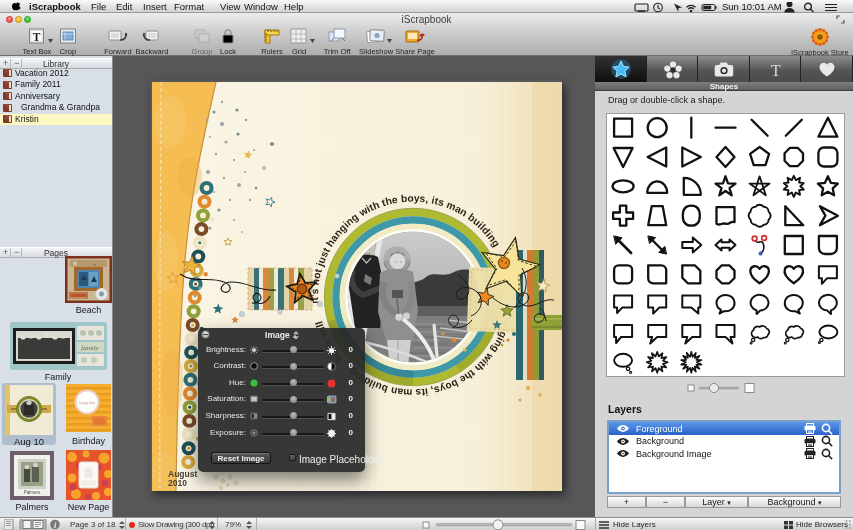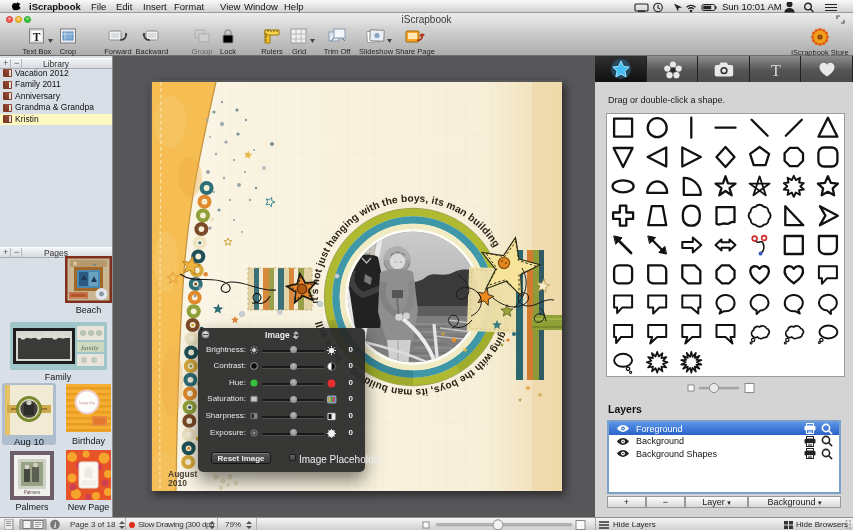--- a/index.html
+++ b/index.html
@@ -213,21 +213,21 @@
           <circle r="1.7" fill="#a85a14"></circle>
         </g>
       </svg></span>
     <span style="display:block;margin-top:0px">iScrapbook Store</span>
   </div>
 <div id="sidebar" class="abs">
 <div class="shead" style="top:2px">Library<span class="abs" style="left:3px;top:-1px;font-size:9px;color:#555">+</span><span class="abs" style="left:10px;top:0;width:1px;height:10px;background:#b5b9be"></span><span class="abs" style="left:14px;top:-1px;font-size:9px;color:#555">−</span><span class="abs" style="left:21px;top:0;width:1px;height:10px;background:#b5b9be"></span></div>
 <div class="srow" style="top:11.5px;"><span class="bk"></span><span style="margin-left:15px">Vacation 2012</span></div>
 <div class="srow" style="top:23.0px;"><span class="bk"></span><span style="margin-left:15px">Family 2011</span></div>
 <div class="srow" style="top:34.5px;"><span class="bk"></span><span style="margin-left:15px">Anniversary</span></div>
-<div class="srow" style="top:46.0px;"><span class="bk"></span><span style="margin-left:15px">Grandma &amp; Grandpa</span></div>
+<div class="srow" style="top:46.0px;"><span class="bk"></span><span style="margin-left:21px">Grandma &amp; Grandpa</span></div>
 <div class="srow" style="top:57.5px;background:#fef9c3;"><span class="bk"></span><span style="margin-left:15px">Kristin</span></div>
 <div class="shead" style="top:191px">Pages<span class="abs" style="left:3px;top:-1px;font-size:9px;color:#555">+</span><span class="abs" style="left:10px;top:0;width:1px;height:10px;background:#b5b9be"></span><span class="abs" style="left:14px;top:-1px;font-size:9px;color:#555">−</span><span class="abs" style="left:21px;top:0;width:1px;height:10px;background:#b5b9be"></span></div>
 <svg class="abs" style="left:65px;top:200px" width="47" height="47" viewBox="0 0 47 47">
 <rect width="47" height="47" fill="#7e2f1e"></rect>
       <rect x="2.5" y="2.5" width="42" height="42" fill="#c9b693"></rect>
 <rect x="5" y="4" width="37" height="7" fill="#b7996c"></rect>
       <circle cx="10" cy="7.5" r="2" fill="#d8c8a8"></circle>
       <text x="28" y="10" font-size="6.5" font-family="Liberation Serif" fill="#3f6f8f">𝓋︎</text>
 <rect x="9" y="11" width="29" height="24" fill="#a2672a"></rect>
 <rect x="12" y="14" width="23" height="18" fill="#4a88b0"></rect>
@@ -817,20 +817,21 @@
       </g>
     </svg>
 <div class="tab" style="left:154.8px;width:51.6px;"></div>
 <svg class="abs" style="left:154.8px;top:0" width="52" height="26" viewBox="0 0 51.6 26">
       <text x="25.8" y="20" font-size="16" font-family="Liberation Serif" text-anchor="middle" fill="#d8d8d8">T</text>
     </svg>
 <div class="tab" style="left:206.4px;width:51.6px;"></div>
 <svg class="abs" style="left:206.4px;top:0" width="52" height="26" viewBox="0 0 51.6 26">
       <path d="M25.8 20.5s-7.5-4.6-7.5-9.3c0-2.6 2-4.4 4.2-4.4 1.5 0 2.7.8 3.3 2 .6-1.2 1.8-2 3.3-2 2.2 0 4.2 1.8 4.2 4.4 0 4.7-7.5 9.3-7.5 9.3z" fill="#e8e8e8"></path>
     </svg>
+<div class="abs" style="left:0;top:26px;width:258px;height:9px;background:linear-gradient(#7e7e7e,#5f5f5f);border-bottom:1px solid #3f3f3f;color:#f2f2f2;font-size:8px;font-weight:bold;text-align:center;line-height:9px">Shapes</div>
 <div class="abs" style="left:13px;top:39px;font-size:9px;color:#1a1a1a">Drag or double-click a shape.</div>
 <div class="abs" style="left:11px;top:57px;width:239px;height:264px;background:#fff;border:1px solid #9c9c9c"></div>
 <svg class="abs" style="left:11px;top:57px" width="239" height="264" viewBox="0 0 239 264">
 <g fill="none" stroke="#111" stroke-width="2.3" stroke-linejoin="round" stroke-linecap="round">
 <g transform="translate(17.1,14.7)">
           <rect x="-9" y="-9" width="18" height="18"></rect>
         </g>
 <g transform="translate(51.2,14.7)">
           <circle r="9.5"></circle>
         </g>
@@ -1068,21 +1069,21 @@
       <g fill="none" stroke="#222" stroke-width="1.6">
         <circle cx="5" cy="5" r="3.6"></circle>
         <path d="M7.7 7.7l3.4 3.4"></path>
       </g>
     </svg>
 <svg class="abs" style="left:21px;top:392.0px" width="14" height="11" viewBox="0 0 14 11">
       <path d="M1 5.5s2.6-3.4 6-3.4 6 3.4 6 3.4-2.6 3.4-6 3.4-6-3.4-6-3.4z" fill="#222"></path>
       <circle cx="7" cy="5.5" r="1.9" fill="#fff"></circle>
       <circle cx="7" cy="5.5" r=".8" fill="#222"></circle>
     </svg>
-<div class="abs" style="left:41px;top:392.5px;font-size:9px;color:#111">Background Shapes</div>
+<div class="abs" style="left:41px;top:392.5px;font-size:9px;color:#111">Background Image</div>
 <svg class="abs" style="left:209px;top:392.0px" width="12" height="11" viewBox="0 0 12 11">
       <g>
         <rect x="2.5" y="0.5" width="7" height="2.5" fill="none" stroke="#222" stroke-width="1"></rect>
         <rect x="0.5" y="3" width="11" height="4.5" rx="1" fill="#222"></rect>
         <rect x="2.5" y="6.5" width="7" height="4" fill="#fff" stroke="#222" stroke-width="1"></rect>
         <path d="M4 8.2h4M4 9.6h4" stroke="#222" stroke-width=".7"></path>
       </g>
     </svg>
 <svg class="abs" style="left:226px;top:391.5px" width="12" height="12" viewBox="0 0 12 12">
       <g fill="none" stroke="#222" stroke-width="1.6">

